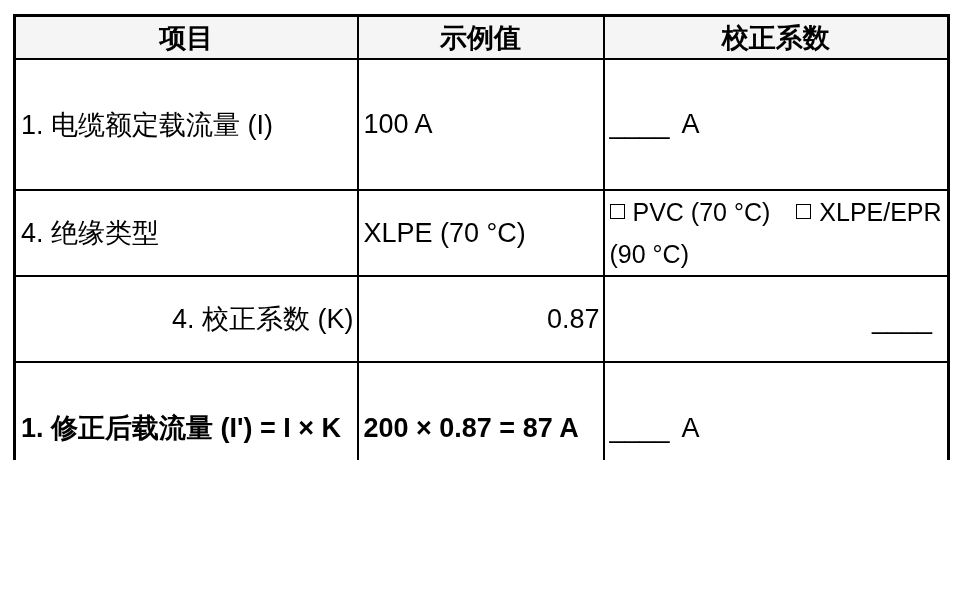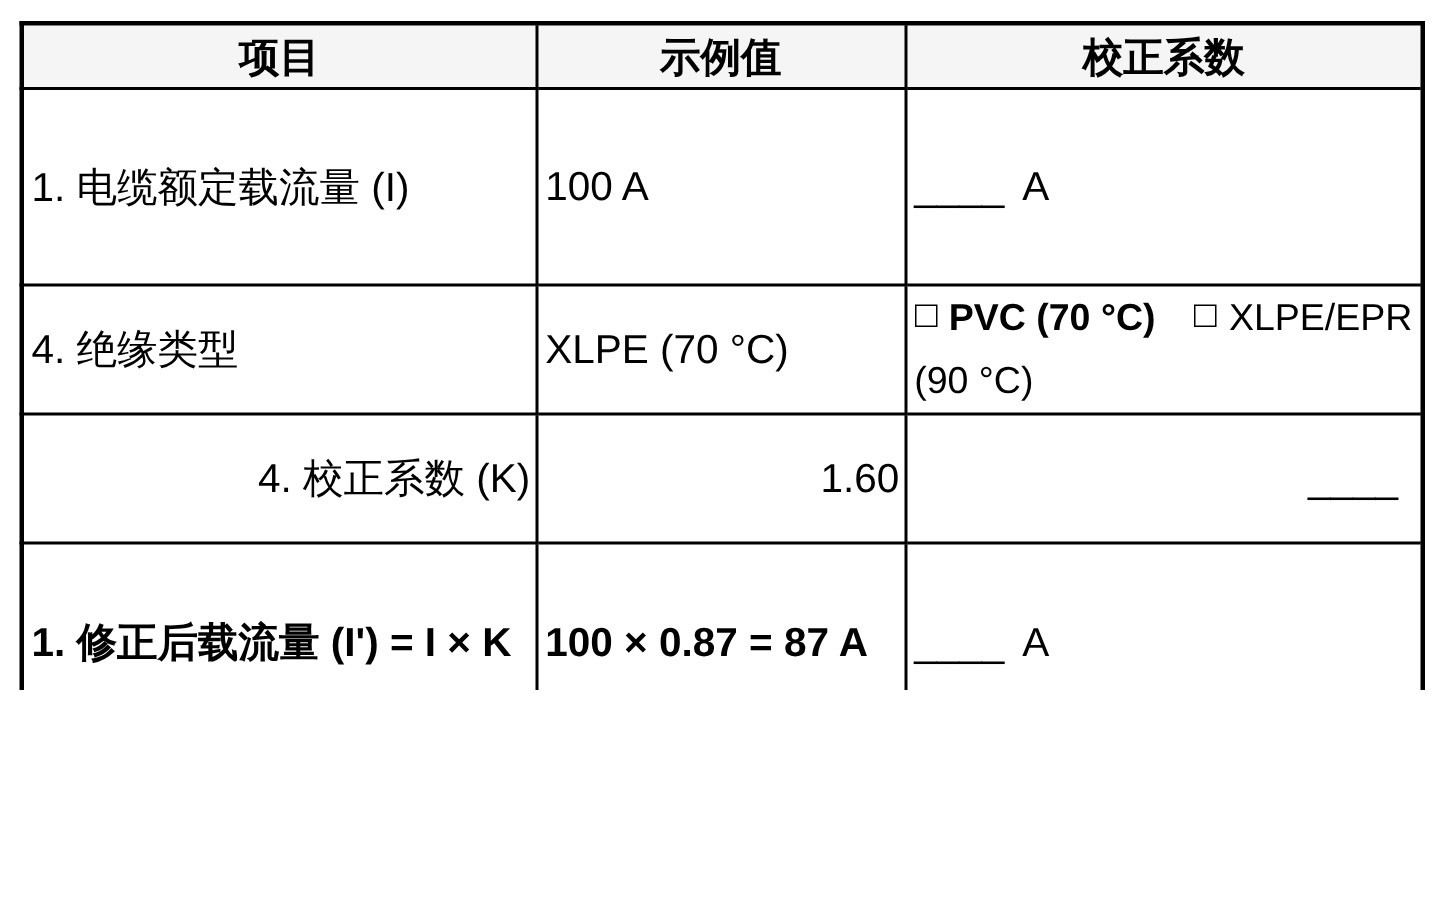--- a/index.html
+++ b/index.html
@@ -53,21 +53,21 @@
     font-size: 25px;
     line-height: 42px;
     padding-right: 2px;
   }
   .blank {
     display: inline-block;
     letter-spacing: 0;
     white-space: nowrap;
   }
   .unit { margin-left: 12px; }
-  .opt { white-space: nowrap; font-weight: bold; }
+  .opt { white-space: nowrap; }
   .opt2 { white-space: normal; margin-left: 26px; }
   .cb {
     display: inline-block;
     width: 13px;
     height: 13px;
     border: 1.5px solid #000000;
     background: #ffffff;
     vertical-align: 2px;
     margin-right: 8px;
   }
@@ -95,23 +95,23 @@
         <td class="c2">100 A</td>
         <td class="c3"><span class="blank">____</span><span class="unit">A</span></td>
       </tr>
       <tr class="r2">
         <td class="c1">4. 绝缘类型</td>
         <td class="c2">XLPE (70 °C)</td>
         <td class="c3 options-cell"><span class="opt"><span class="cb"></span><span>PVC (70 °C)</span></span><span class="opt2"><span class="cb"></span><span>XLPE/EPR (90 °C)</span></span></td>
       </tr>
       <tr class="r4">
         <td class="c1">4. 校正系数 (K)</td>
-        <td class="c2">1.60</td>
+        <td class="c2">0.87</td>
         <td class="c3"><span class="blank">____</span><span class="unit"></span></td>
       </tr>
       <tr class="r5">
         <td class="c1">1. 修正后载流量 (I') = I × K</td>
-        <td class="c2">100 × 0.87 = 87 A</td>
+        <td class="c2">200 × 0.87 = 87 A</td>
         <td class="c3"><span class="blank">____</span><span class="unit">A</span></td>
       </tr>
     </tbody>
   </table>
 </div>
 
 </body></html>

